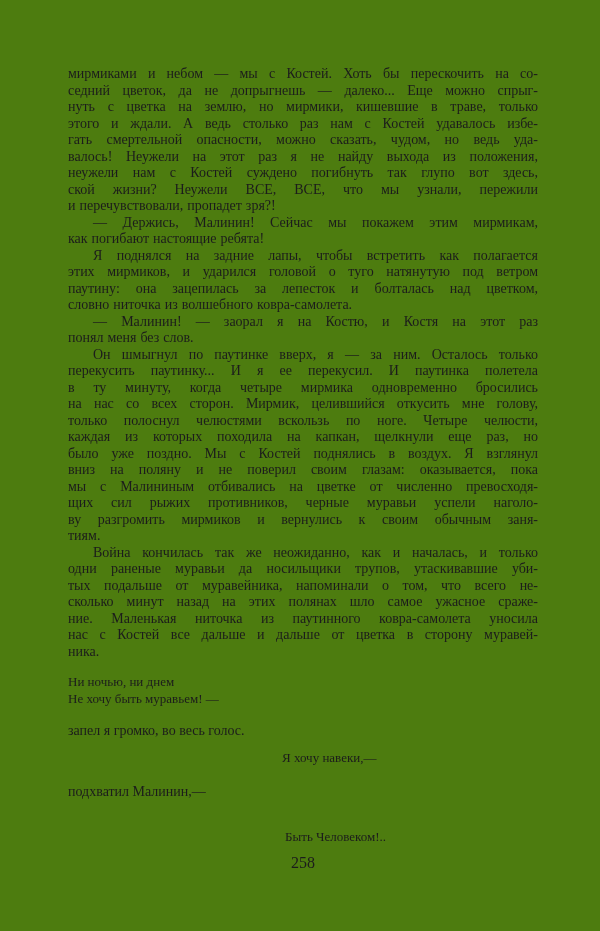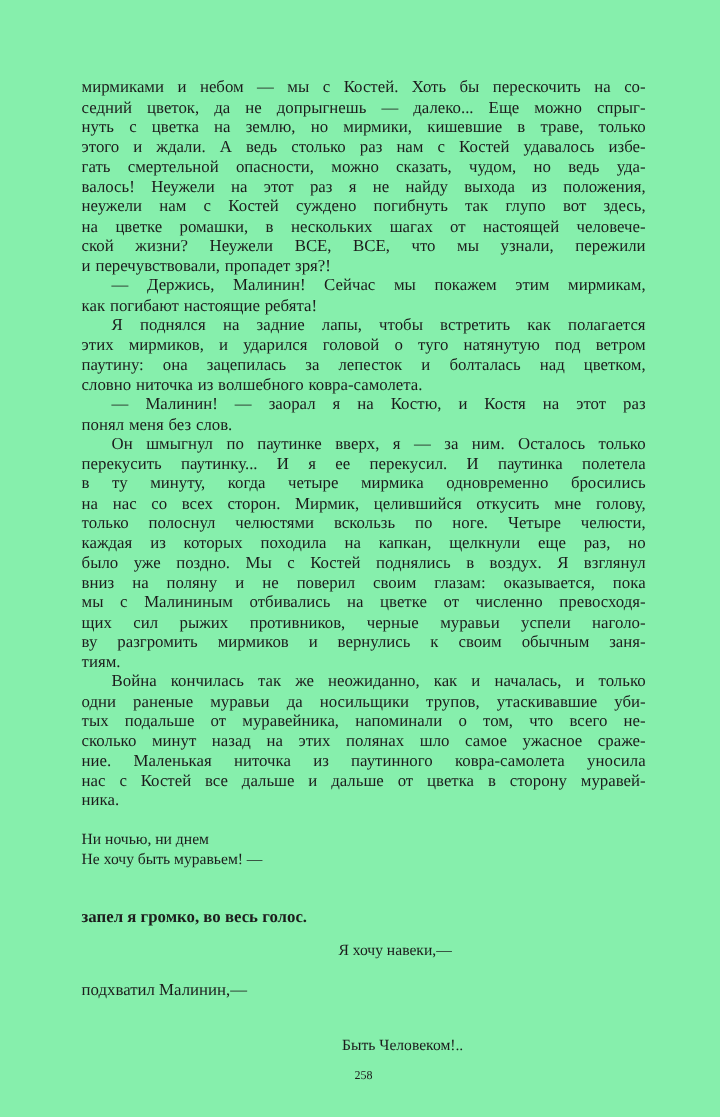--- a/index.html
+++ b/index.html
@@ -1,20 +1,20 @@
 <!DOCTYPE html>
 <html><head>
 <meta charset="utf-8">
 <style>
   html, body { margin: 0; padding: 0; background: #ffffff; }
   .page {
     position: relative;
     width: 600px;
     height: 931px;
-    background: #86efac;
+    background: #4d7c0f;
     font-family: "Liberation Serif", "DejaVu Serif", serif;
     color: #1c1c1c;
     box-sizing: border-box;
     padding: 66px 25px 0 68px;
     overflow: hidden;
   }
   .text-block { width: 470px; }
   .line {
     font-size: 14px;
     line-height: 16.5px;
@@ -24,47 +24,46 @@
     overflow: hidden;
     word-spacing: 0.5px;
   }
   .line.end { text-align: right; text-align-last: left; }
   .line.indent { text-indent: 25px; }
   .verse {
     margin-top: 13px;
     font-size: 13px;
     line-height: 17px;
   }
-  .narration1 { margin-top: 32px; font-size: 14px; line-height: 17px; font-weight: bold; }
+  .narration1 { margin-top: 15px; font-size: 14px; line-height: 17px; }
   .verse-solo2 { margin-top: 10px; margin-left: 214px; font-size: 13px; line-height: 17px; }
   .narration2 { margin-top: 17px; font-size: 14px; line-height: 17px; }
   .verse-solo3 { margin-top: 28px; margin-left: 217px; font-size: 13px; line-height: 17px; }
   .page-number {
     margin-top: 9px;
     width: 470px;
     text-align: center;
-    font-size: 10px;
+    font-size: 16px;
     line-height: 17px;
   }
 </style>
 </head>
 <body>
 
 <div class="page">
   <div class="text-block">
 
     <div id="body-text">
         <div class="line">мирмиками и небом — мы с Костей. Хоть бы перескочить на со-</div>
         <div class="line">седний цветок, да не допрыгнешь — далеко... Еще можно спрыг-</div>
         <div class="line">нуть с цветка на землю, но мирмики, кишевшие в траве, только</div>
         <div class="line">этого и ждали. А ведь столько раз нам с Костей удавалось избе-</div>
         <div class="line">гать смертельной опасности, можно сказать, чудом, но ведь уда-</div>
         <div class="line">валось! Неужели на этот раз я не найду выхода из положения,</div>
         <div class="line">неужели нам с Костей суждено погибнуть так глупо вот здесь,</div>
-        <div class="line">на цветке ромашки, в нескольких шагах от настоящей человече-</div>
         <div class="line">ской жизни? Неужели ВСЕ, ВСЕ, что мы узнали, пережили</div>
         <div class="line end">и перечувствовали, пропадет зря?!</div>
         <div class="line indent">— Держись, Малинин! Сейчас мы покажем этим мирмикам,</div>
         <div class="line end">как погибают настоящие ребята!</div>
         <div class="line indent">Я поднялся на задние лапы, чтобы встретить как полагается</div>
         <div class="line">этих мирмиков, и ударился головой о туго натянутую под ветром</div>
         <div class="line">паутину: она зацепилась за лепесток и болталась над цветком,</div>
         <div class="line end">словно ниточка из волшебного ковра-самолета.</div>
         <div class="line indent">— Малинин! — заорал я на Костю, и Костя на этот раз</div>
         <div class="line end">понял меня без слов.</div>

